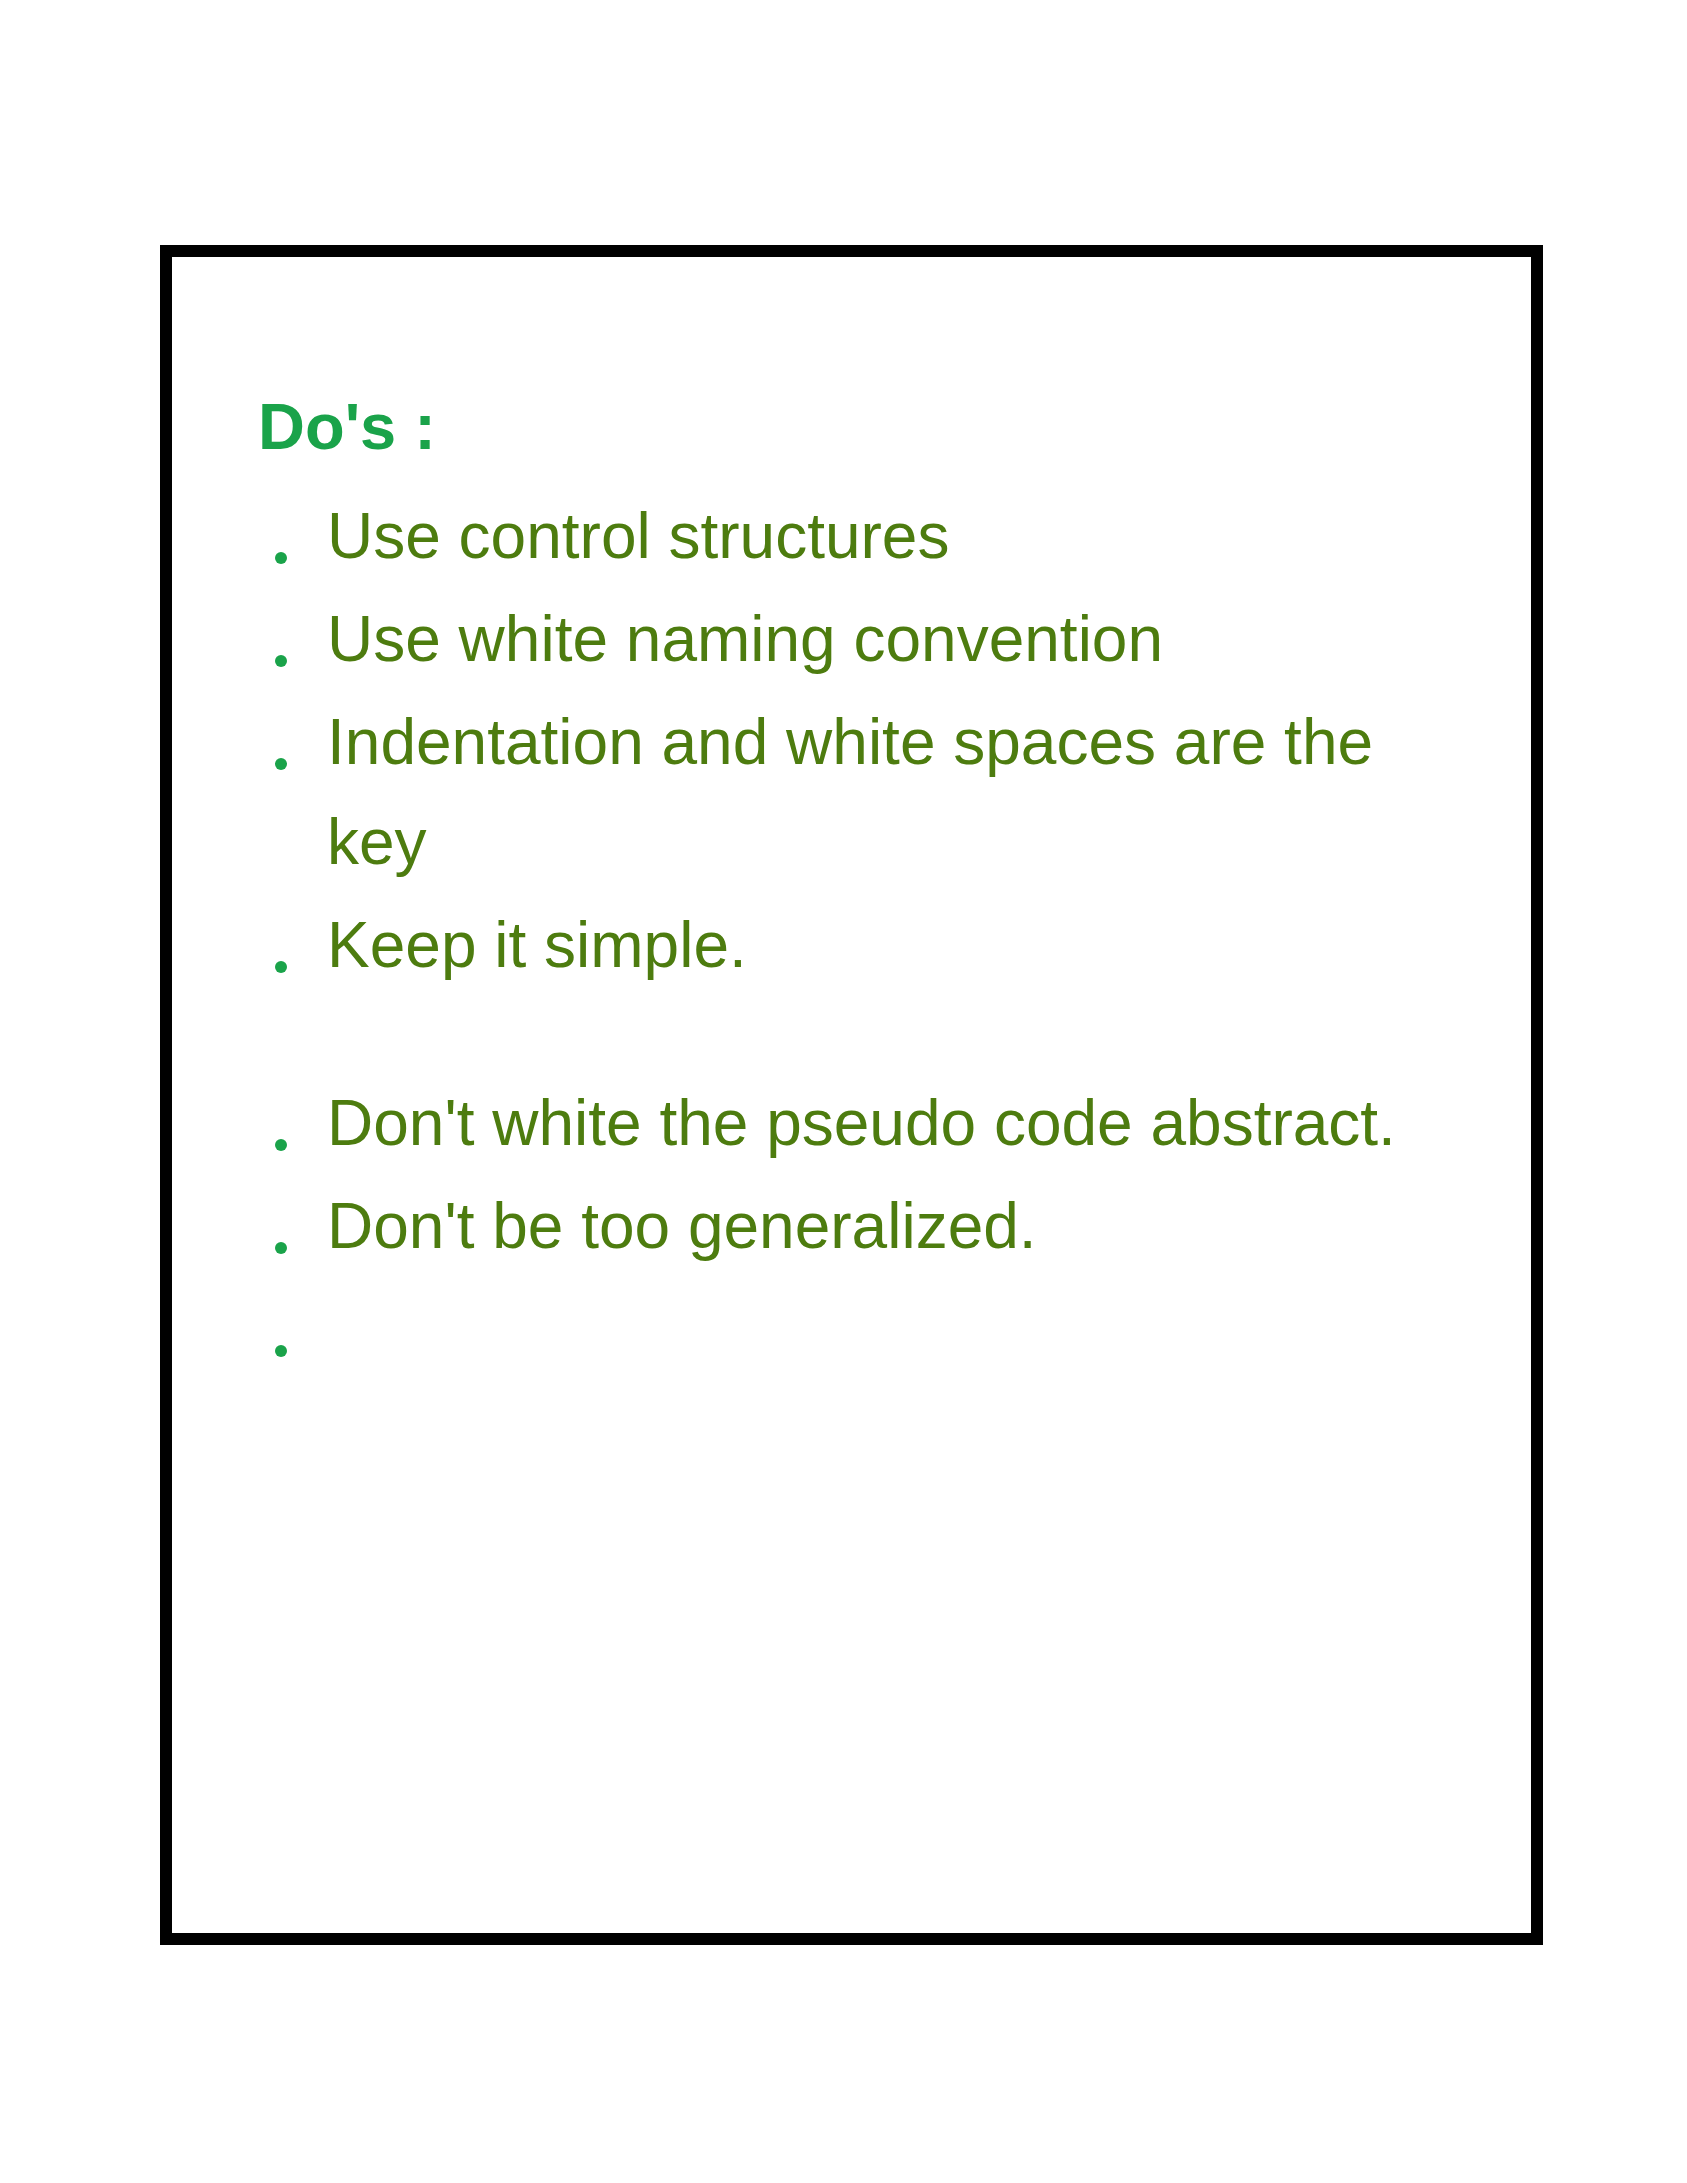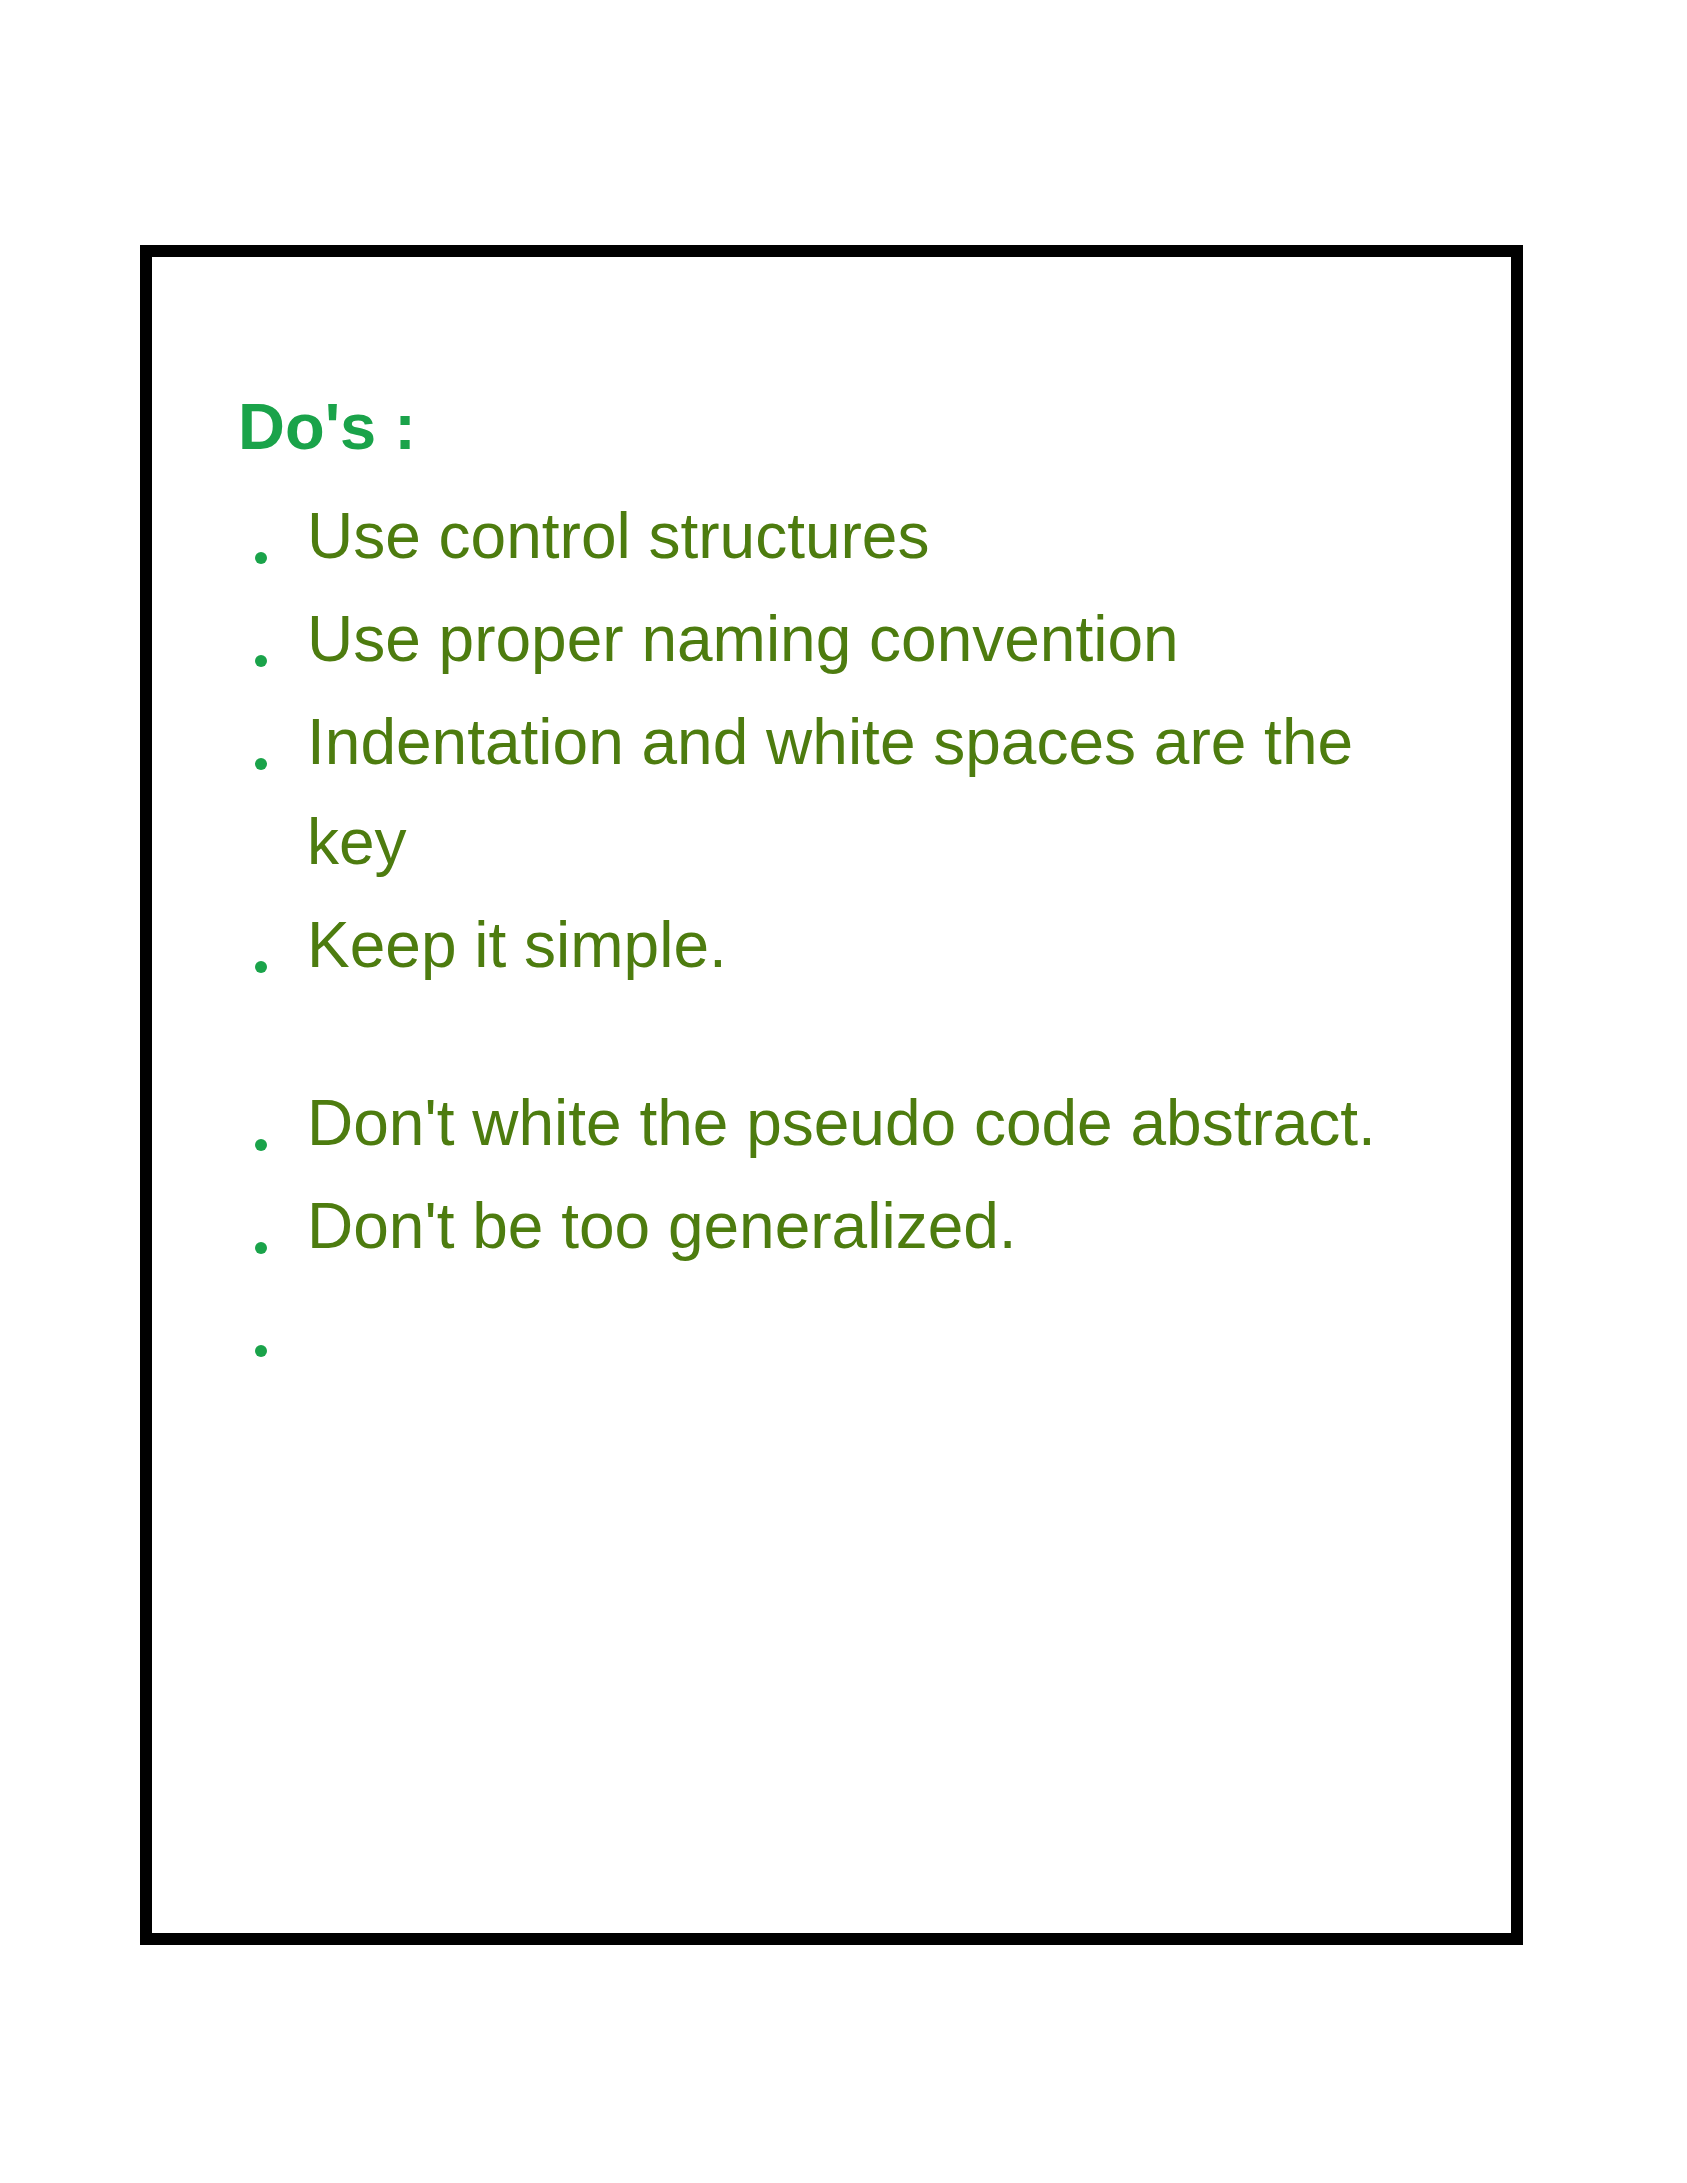--- a/index.html
+++ b/index.html
@@ -9,21 +9,21 @@
     }
     body {
       width: 1687px;
       height: 2183px;
       background: #ffffff;
       font-family: Arial, Helvetica, sans-serif;
       position: relative;
     }
     .outer-frame {
       position: absolute;
-      left: 140px;
+      left: 160px;
       top: 245px;
       width: 1383px;
       height: 1700px;
       border: 12px solid #000000;
       padding: 132px 73px 66px 86px;
     }
     .section-heading {
       color: #1aa34a;
       font-size: 65px;
       font-weight: bold;
@@ -56,21 +56,21 @@
     }
   </style>
 </head>
 <body>
 
 <div class="outer-frame">
   <div>
     <h2 class="section-heading">Do's  :</h2>
     <ul class="bullet-list">
       <li>Use control structures</li>
-      <li>Use proper naming convention</li>
+      <li>Use white naming convention</li>
       <li>Indentation and white spaces are the key</li>
       <li>Keep it simple.</li>
     </ul>
   </div>
   <div class="donts-section">
     <ul class="bullet-list">
       <li>Don't white the pseudo code abstract.</li>
       <li>Don't  be too generalized.</li>
       <li></li>
     </ul>

